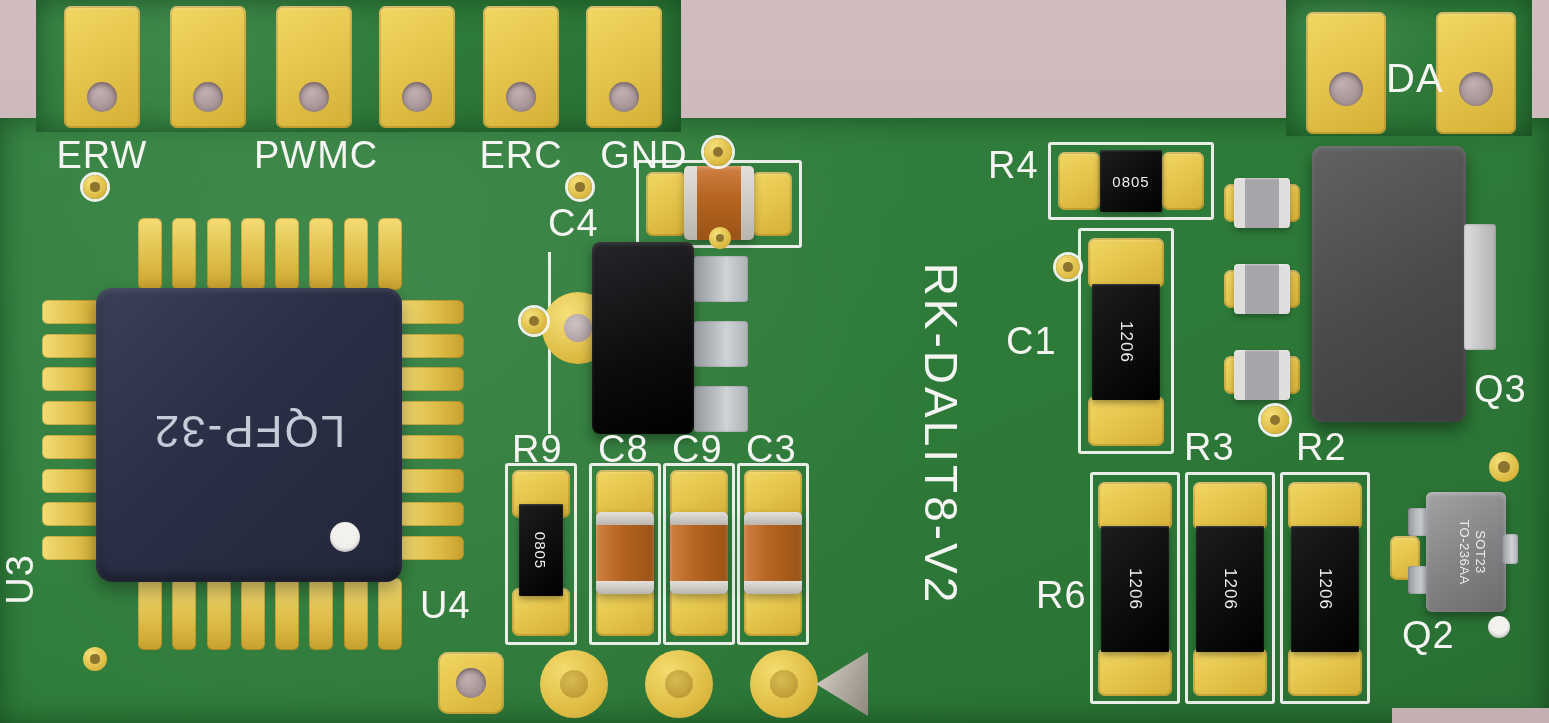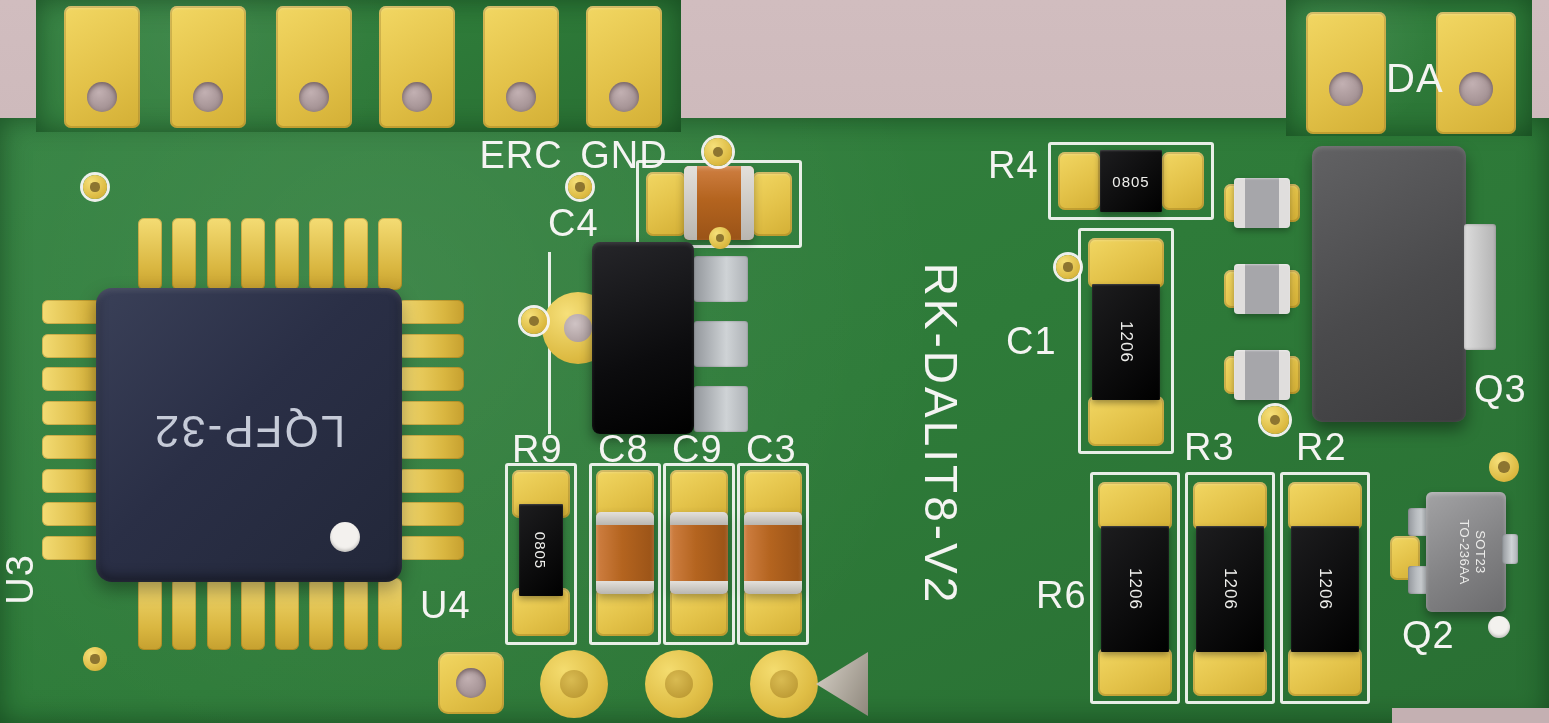--- a/index.html
+++ b/index.html
@@ -102,22 +102,24 @@
   <div class="pad" style="left:379px;top:6px;width:76px;height:122px">
       <div class="hole" style="left:23px;top:76px"></div>
     </div>
   <div class="pad" style="left:483px;top:6px;width:76px;height:122px">
       <div class="hole" style="left:23px;top:76px"></div>
     </div>
   <div class="pad" style="left:586px;top:6px;width:76px;height:122px">
       <div class="hole" style="left:23px;top:76px"></div>
     </div>
 
+  <div class="silk" style="left:42px;top:134px;width:120px">ERW</div>
+  <div class="silk" style="left:254px;top:134px;width:120px">PWMC</div>
   <div class="silk" style="left:461px;top:134px;width:120px">ERC</div>
-  <div class="silk" style="left:564px;top:134px;width:120px">GND</div>
+  <div class="silk" style="left:584px;top:134px;width:120px">GND</div>
 
   <div class="pinrow" style="left:138px;top:218px;width:264px;height:72px">
       <div class="pin"></div>
       <div class="pin"></div>
       <div class="pin"></div>
       <div class="pin"></div>
       <div class="pin"></div>
       <div class="pin"></div>
       <div class="pin"></div>
       <div class="pin"></div>

